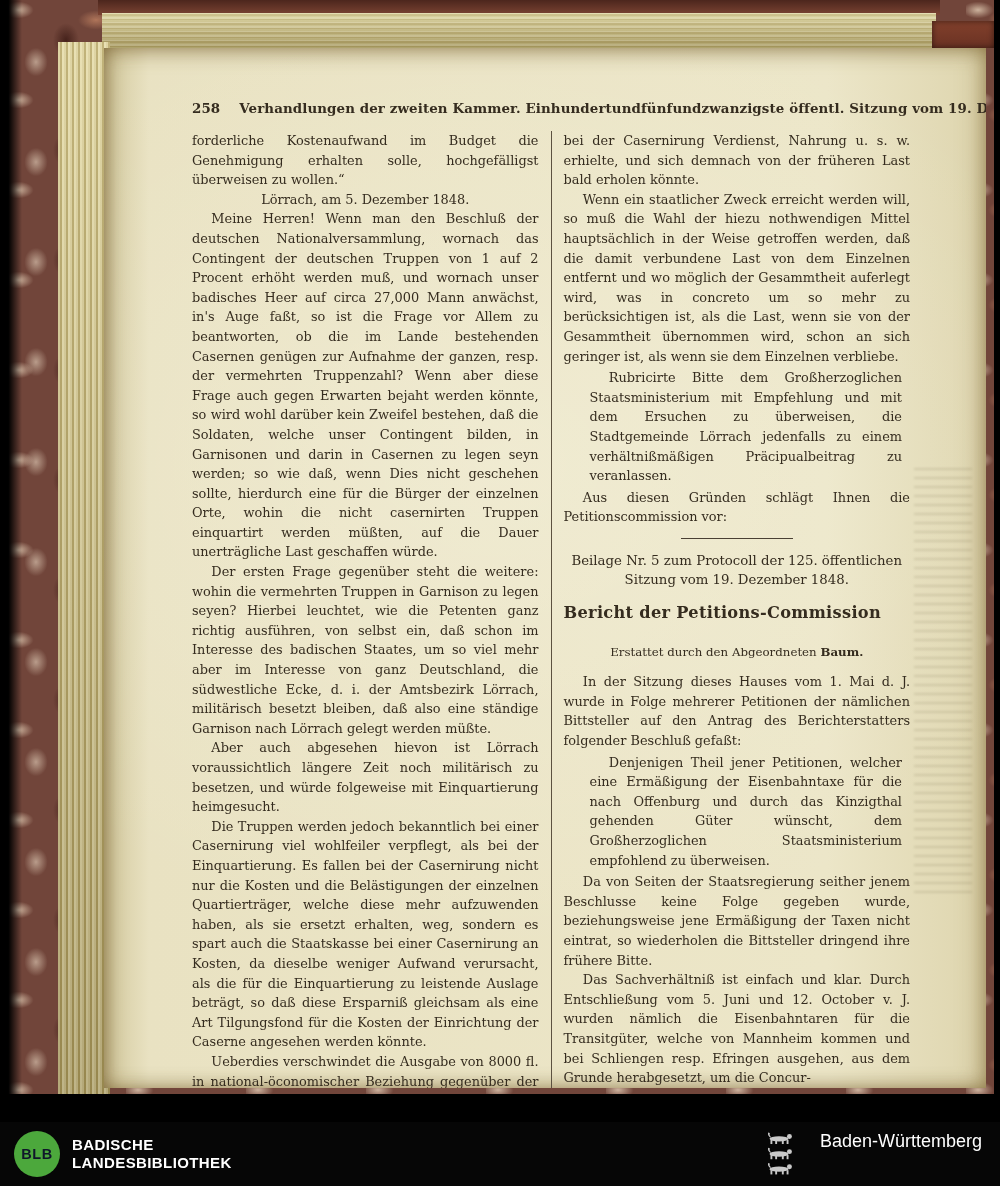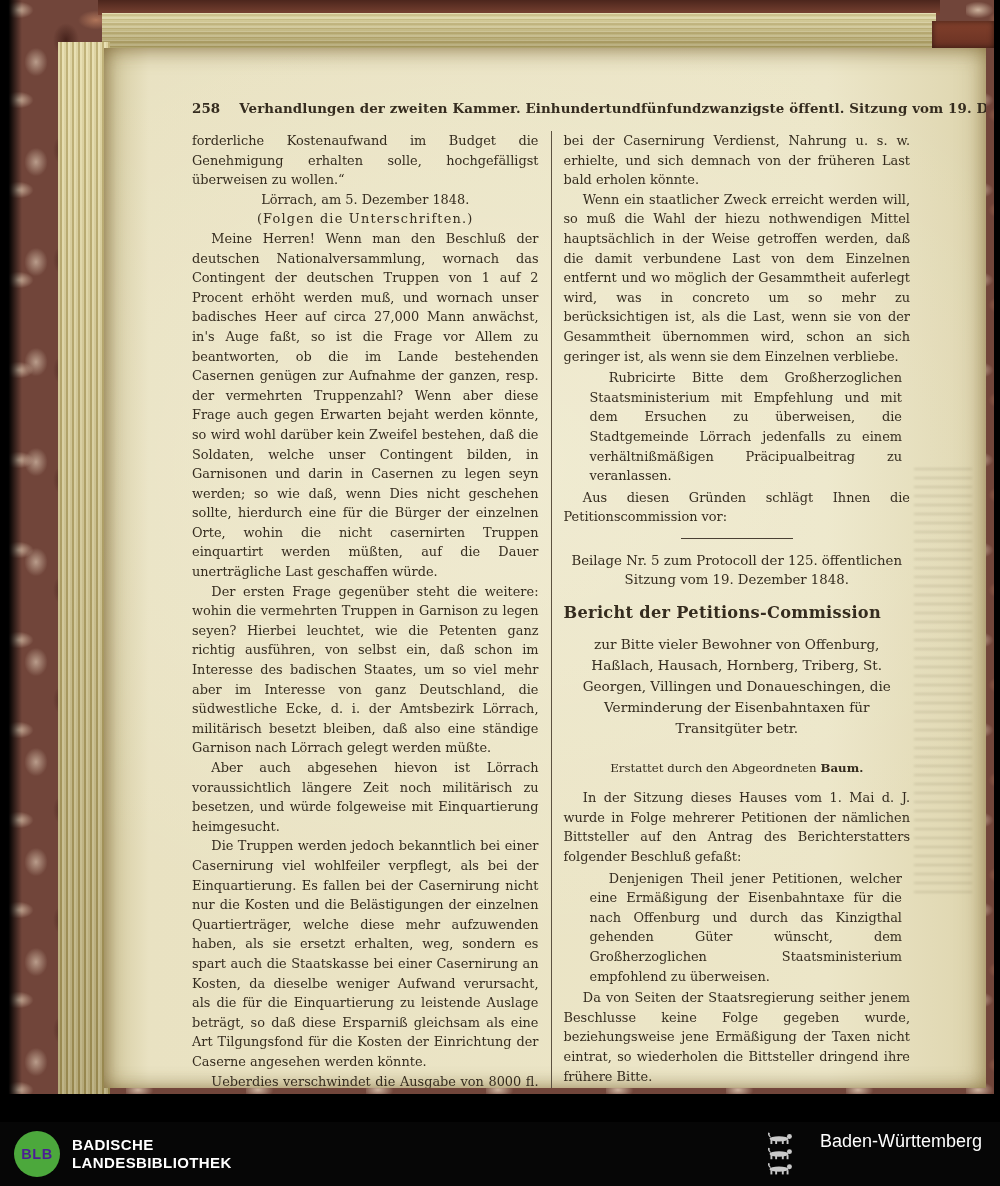--- a/index.html
+++ b/index.html
@@ -117,21 +117,21 @@
     display: flex; align-items: center; justify-content: space-between;
     padding: 0 18px 0 14px;
     font-family: "Liberation Sans", sans-serif;
     color: #fff;
   }
   .footer-left { display: flex; align-items: center; gap: 12px; cursor: pointer; }
   .blb-circle {
     width: 46px; height: 46px; border-radius: 50%;
     background: #4CA83C;
     display: flex; align-items: center; justify-content: center;
-    font-weight: 700; font-size: 14.5px; color: #4c1d95; letter-spacing: .5px;
+    font-weight: 700; font-size: 14.5px; color: #0f172a; letter-spacing: .5px;
   }
   .library-name { font-weight: 700; font-size: 15px; line-height: 1.2; letter-spacing: .4px; }
   .footer-right { display: flex; align-items: flex-start; gap: 22px; cursor: pointer; }
   .state-name { font-size: 18px; font-weight: 400; }
 </style>
 </head>
 <body>
 
 <div class="scan">
   <div class="cover"></div>
@@ -147,39 +147,37 @@
     <div class="page-header">
       <span>258</span>
       <span>Verhandlungen der zweiten Kammer. Einhundertundfünfundzwanzigste öffentl. Sitzung vom 19. Dezember 1848.</span>
     </div>
 
     <div class="columns">
 
       <div class="col col-left">
         <p class="body-par no-indent">forderliche Kostenaufwand im Budget die Genehmigung erhalten solle, hochgefälligst überweisen zu wollen.“</p>
         <p class="centered">Lörrach, am 5. Dezember 1848.</p>
-        <p class="centered spaced">(Folgen die Unterschriften.)</p>
         <p class="body-par">Meine Herren! Wenn man den Beschluß der deutschen Nationalversammlung, wornach das Contingent der deutschen Truppen von 1 auf 2 Procent erhöht werden muß, und wornach unser badisches Heer auf circa 27,000 Mann anwächst, in's Auge faßt, so ist die Frage vor Allem zu beantworten, ob die im Lande bestehenden Casernen genügen zur Aufnahme der ganzen, resp. der vermehrten Truppenzahl? Wenn aber diese Frage auch gegen Erwarten bejaht werden könnte, so wird wohl darüber kein Zweifel bestehen, daß die Soldaten, welche unser Contingent bilden, in Garnisonen und darin in Casernen zu legen seyn werden; so wie daß, wenn Dies nicht geschehen sollte, hierdurch eine für die Bürger der einzelnen Orte, wohin die nicht casernirten Truppen einquartirt werden müßten, auf die Dauer unerträgliche Last geschaffen würde.</p>
         <p class="body-par">Der ersten Frage gegenüber steht die weitere: wohin die vermehrten Truppen in Garnison zu legen seyen? Hierbei leuchtet, wie die Petenten ganz richtig ausführen, von selbst ein, daß schon im Interesse des badischen Staates, um so viel mehr aber im Interesse von ganz Deutschland, die südwestliche Ecke, d. i. der Amtsbezirk Lörrach, militärisch besetzt bleiben, daß also eine ständige Garnison nach Lörrach gelegt werden müßte.</p>
         <p class="body-par">Aber auch abgesehen hievon ist Lörrach voraussichtlich längere Zeit noch militärisch zu besetzen, und würde folgeweise mit Einquartierung heimgesucht.</p>
         <p class="body-par">Die Truppen werden jedoch bekanntlich bei einer Casernirung viel wohlfeiler verpflegt, als bei der Einquartierung. Es fallen bei der Casernirung nicht nur die Kosten und die Belästigungen der einzelnen Quartierträger, welche diese mehr aufzuwenden haben, als sie ersetzt erhalten, weg, sondern es spart auch die Staatskasse bei einer Casernirung an Kosten, da dieselbe weniger Aufwand verursacht, als die für die Einquartierung zu leistende Auslage beträgt, so daß diese Ersparniß gleichsam als eine Art Tilgungsfond für die Kosten der Einrichtung der Caserne angesehen werden könnte.</p>
         <p class="body-par">Ueberdies verschwindet die Ausgabe von 8000 fl. in national-öconomischer Beziehung gegenüber der Betrachtung, daß ein ganzer Bezirk von der Einquartierungslast erdrückt, ausgesogen und verarmen würde, während derselbe</p>
       </div>
 
       <div class="divider"></div>
 
       <div class="col col-right">
         <p class="body-par no-indent">bei der Casernirung Verdienst, Nahrung u. s. w. erhielte, und sich demnach von der früheren Last bald erholen könnte.</p>
         <p class="body-par">Wenn ein staatlicher Zweck erreicht werden will, so muß die Wahl der hiezu nothwendigen Mittel hauptsächlich in der Weise getroffen werden, daß die damit verbundene Last von dem Einzelnen entfernt und wo möglich der Gesammtheit auferlegt wird, was in concreto um so mehr zu berücksichtigen ist, als die Last, wenn sie von der Gesammtheit übernommen wird, schon an sich geringer ist, als wenn sie dem Einzelnen verbliebe.</p>
         <p class="body-par quote-block">Rubricirte Bitte dem Großherzoglichen Staatsministerium mit Empfehlung und mit dem Ersuchen zu überweisen, die Stadtgemeinde Lörrach jedenfalls zu einem verhältnißmäßigen Präcipualbeitrag zu veranlassen.</p>
         <p class="body-par">Aus diesen Gründen schlägt Ihnen die Petitionscommission vor:</p>
         <div class="rule-sep"></div>
         <p class="beilage">Beilage Nr. 5 zum Protocoll der 125. öffentlichen Sitzung vom 19. Dezember 1848.</p>
         <p class="report-title">Bericht der Petitions-Commission</p>
-        <p class="report-subject">zur Bitte vieler Bewohner von Offenburg, Haßlach, Hausach, Hornberg, Triberg, St. Georgen, Villingen und Donaueschingen, die Verminderung der Eisenbahntaxen für Transitgüter betr.</p>
         <p class="attribution"><span>Erstattet durch den Abgeordneten </span><b>Baum.</b></p>
         <p class="body-par">In der Sitzung dieses Hauses vom 1. Mai d. J. wurde in Folge mehrerer Petitionen der nämlichen Bittsteller auf den Antrag des Berichterstatters folgender Beschluß gefaßt:</p>
         <p class="body-par quote-block">Denjenigen Theil jener Petitionen, welcher eine Ermäßigung der Eisenbahntaxe für die nach Offenburg und durch das Kinzigthal gehenden Güter wünscht, dem Großherzoglichen Staatsministerium empfohlend zu überweisen.</p>
         <p class="body-par">Da von Seiten der Staatsregierung seither jenem Beschlusse keine Folge gegeben wurde, beziehungsweise jene Ermäßigung der Taxen nicht eintrat, so wiederholen die Bittsteller dringend ihre frühere Bitte.</p>
         <p class="body-par">Das Sachverhältniß ist einfach und klar. Durch Entschließung vom 5. Juni und 12. October v. J. wurden nämlich die Eisenbahntaren für die Transitgüter, welche von Mannheim kommen und bei Schliengen resp. Efringen ausgehen, aus dem Grunde herabgesetzt, um die Concur-</p>
       </div>
 
     </div>
   </div>
 </div>

